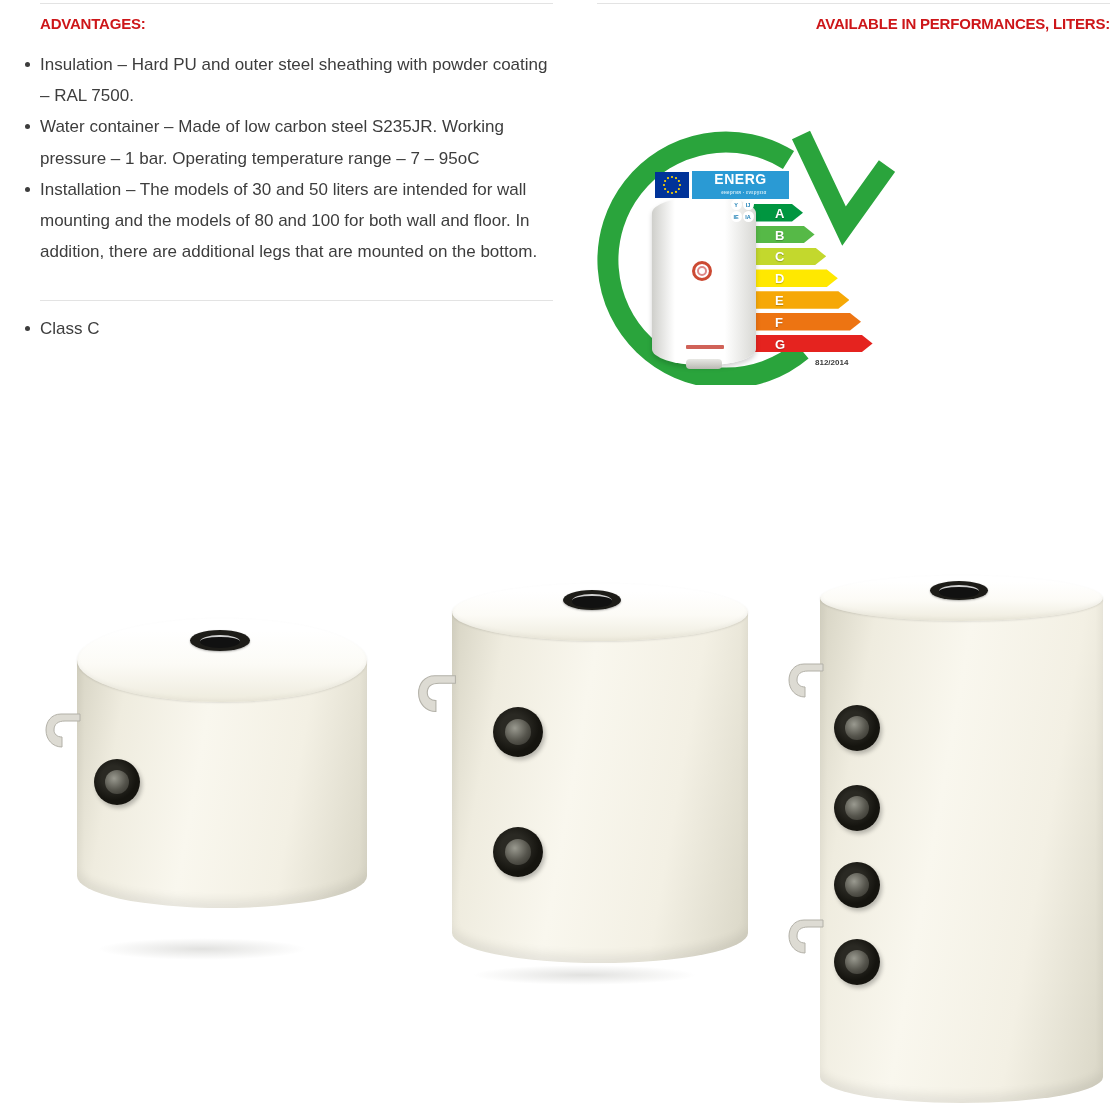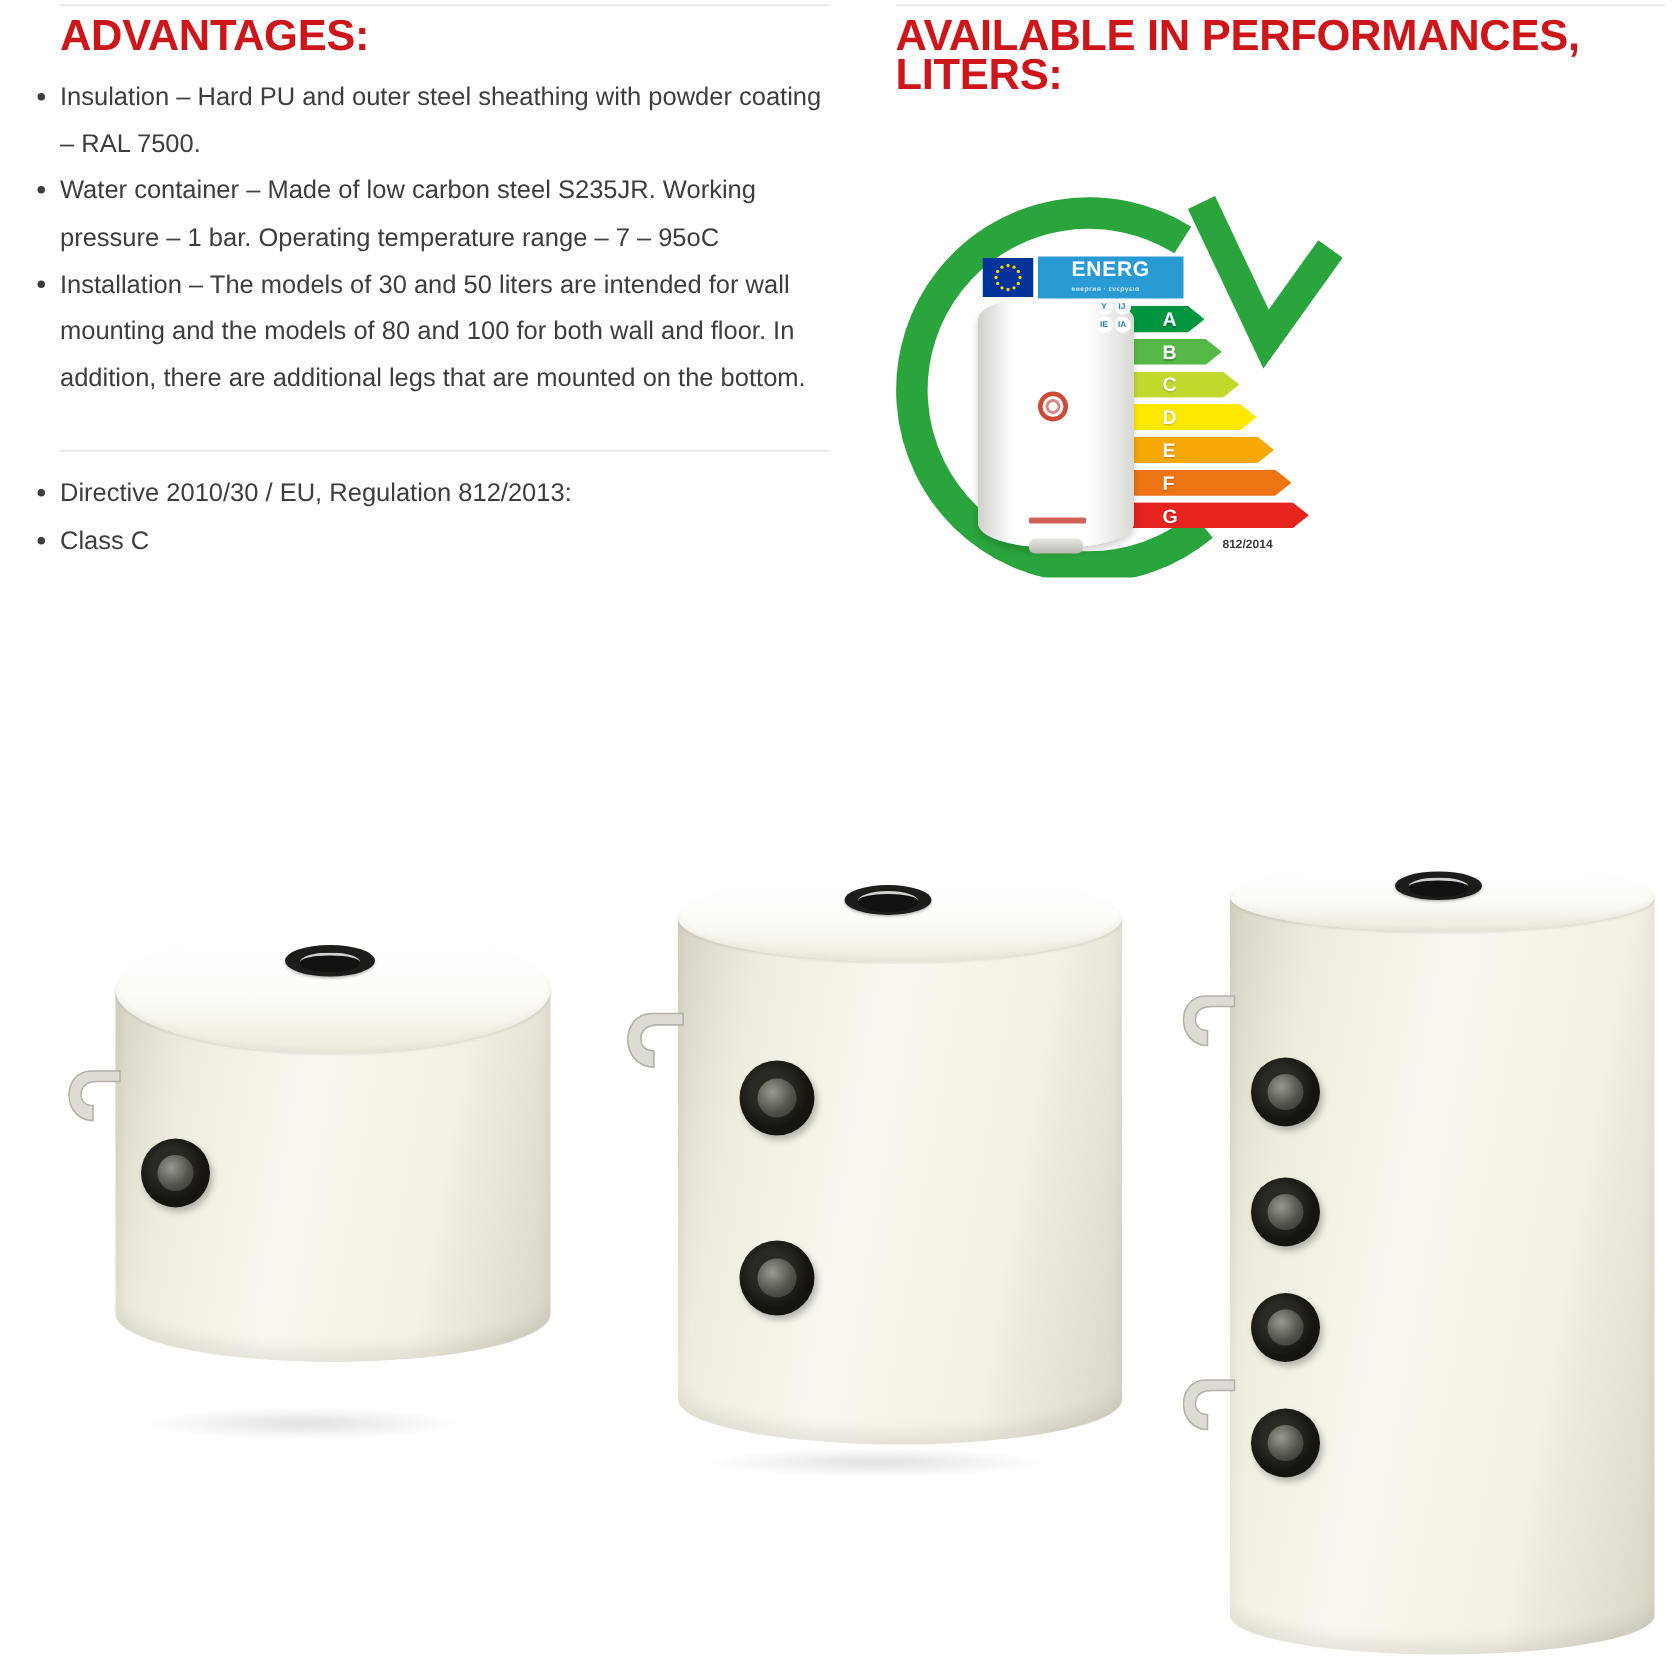--- a/index.html
+++ b/index.html
@@ -2,24 +2,24 @@
 <html><head>
 <meta charset="utf-8">
 <style>
   * { margin:0; padding:0; box-sizing:border-box; }
   body { font-family:"Liberation Sans", sans-serif; background:#fff; }
   .screen { position:relative; width:1117px; height:1109px; background:#ffffff; overflow:hidden; }
 
   
   .col { position:absolute; top:0; }
   .col-left  { left:40px;  width:513px; }
-  .col-right { left:597px; width:513px; }
+  .col-right { left:597px; width:513px;text-align:right; }
   .rule { height:1px; background:#e3e3e3; border:0; }
   .rule-top { margin-top:3px; }
-  h2.sec { color:#cd1619; font-size:29px; font-weight:bold; letter-spacing:-0.2px; margin-top:7px; line-height:26px; }
+  h2.sec { color:#cd1619; font-size:15px; font-weight:bold; letter-spacing:-0.2px; margin-top:7px; line-height:26px; }
   ul.blist { list-style:none; margin-top:12px; }
   ul.blist li { position:relative; font-size:17px; line-height:31.2px; color:#3d3d3d; }
   ul.blist li::before { content:""; position:absolute; left:-15px; top:13px; width:5px; height:5px; border-radius:50%; background:#3d3d3d; }
   .rule-mid { margin-top:33px; }
   .col-left h2.sec2 { margin-top:9px; }
 
   
   .energy-label { position:absolute; left:0; top:113px; width:298px; height:272px; background:#fff; }
   .energy-label svg.swoosh { position:absolute; left:0; top:0; z-index:1; }
   .eu-flag { position:absolute; left:58px; top:59px; width:34px; height:26px; z-index:5; }
@@ -58,21 +58,20 @@
   <div class="col col-left">
     <div class="rule rule-top"></div>
     <h2 class="sec">ADVANTAGES:</h2>
     <ul class="blist">
       <li>Insulation – Hard PU and outer steel sheathing with powder coating – RAL 7500.</li>
       <li>Water container – Made of low carbon steel S235JR. Working pressure – 1 bar. Operating temperature range – 7 – 95oC</li>
       <li>Installation – The models of 30 and 50 liters are intended for wall mounting and the models of 80 and 100 for both wall and floor. In addition, there are additional legs that are mounted on the bottom.</li>
     </ul>
     <div class="rule rule-mid"></div>
     <ul class="blist">
-      <li>Directive 2010/30 / EU, Regulation 812/2013:</li>
       <li>Class C</li>
     </ul>
   </div>
 
   <div class="col col-right">
     <div class="rule rule-top"></div>
     <h2 class="sec">AVAILABLE IN PERFORMANCES, LITERS:</h2>
 
     <div class="energy-label">
       <svg class="swoosh" width="298" height="272" viewBox="0 0 298 272">

